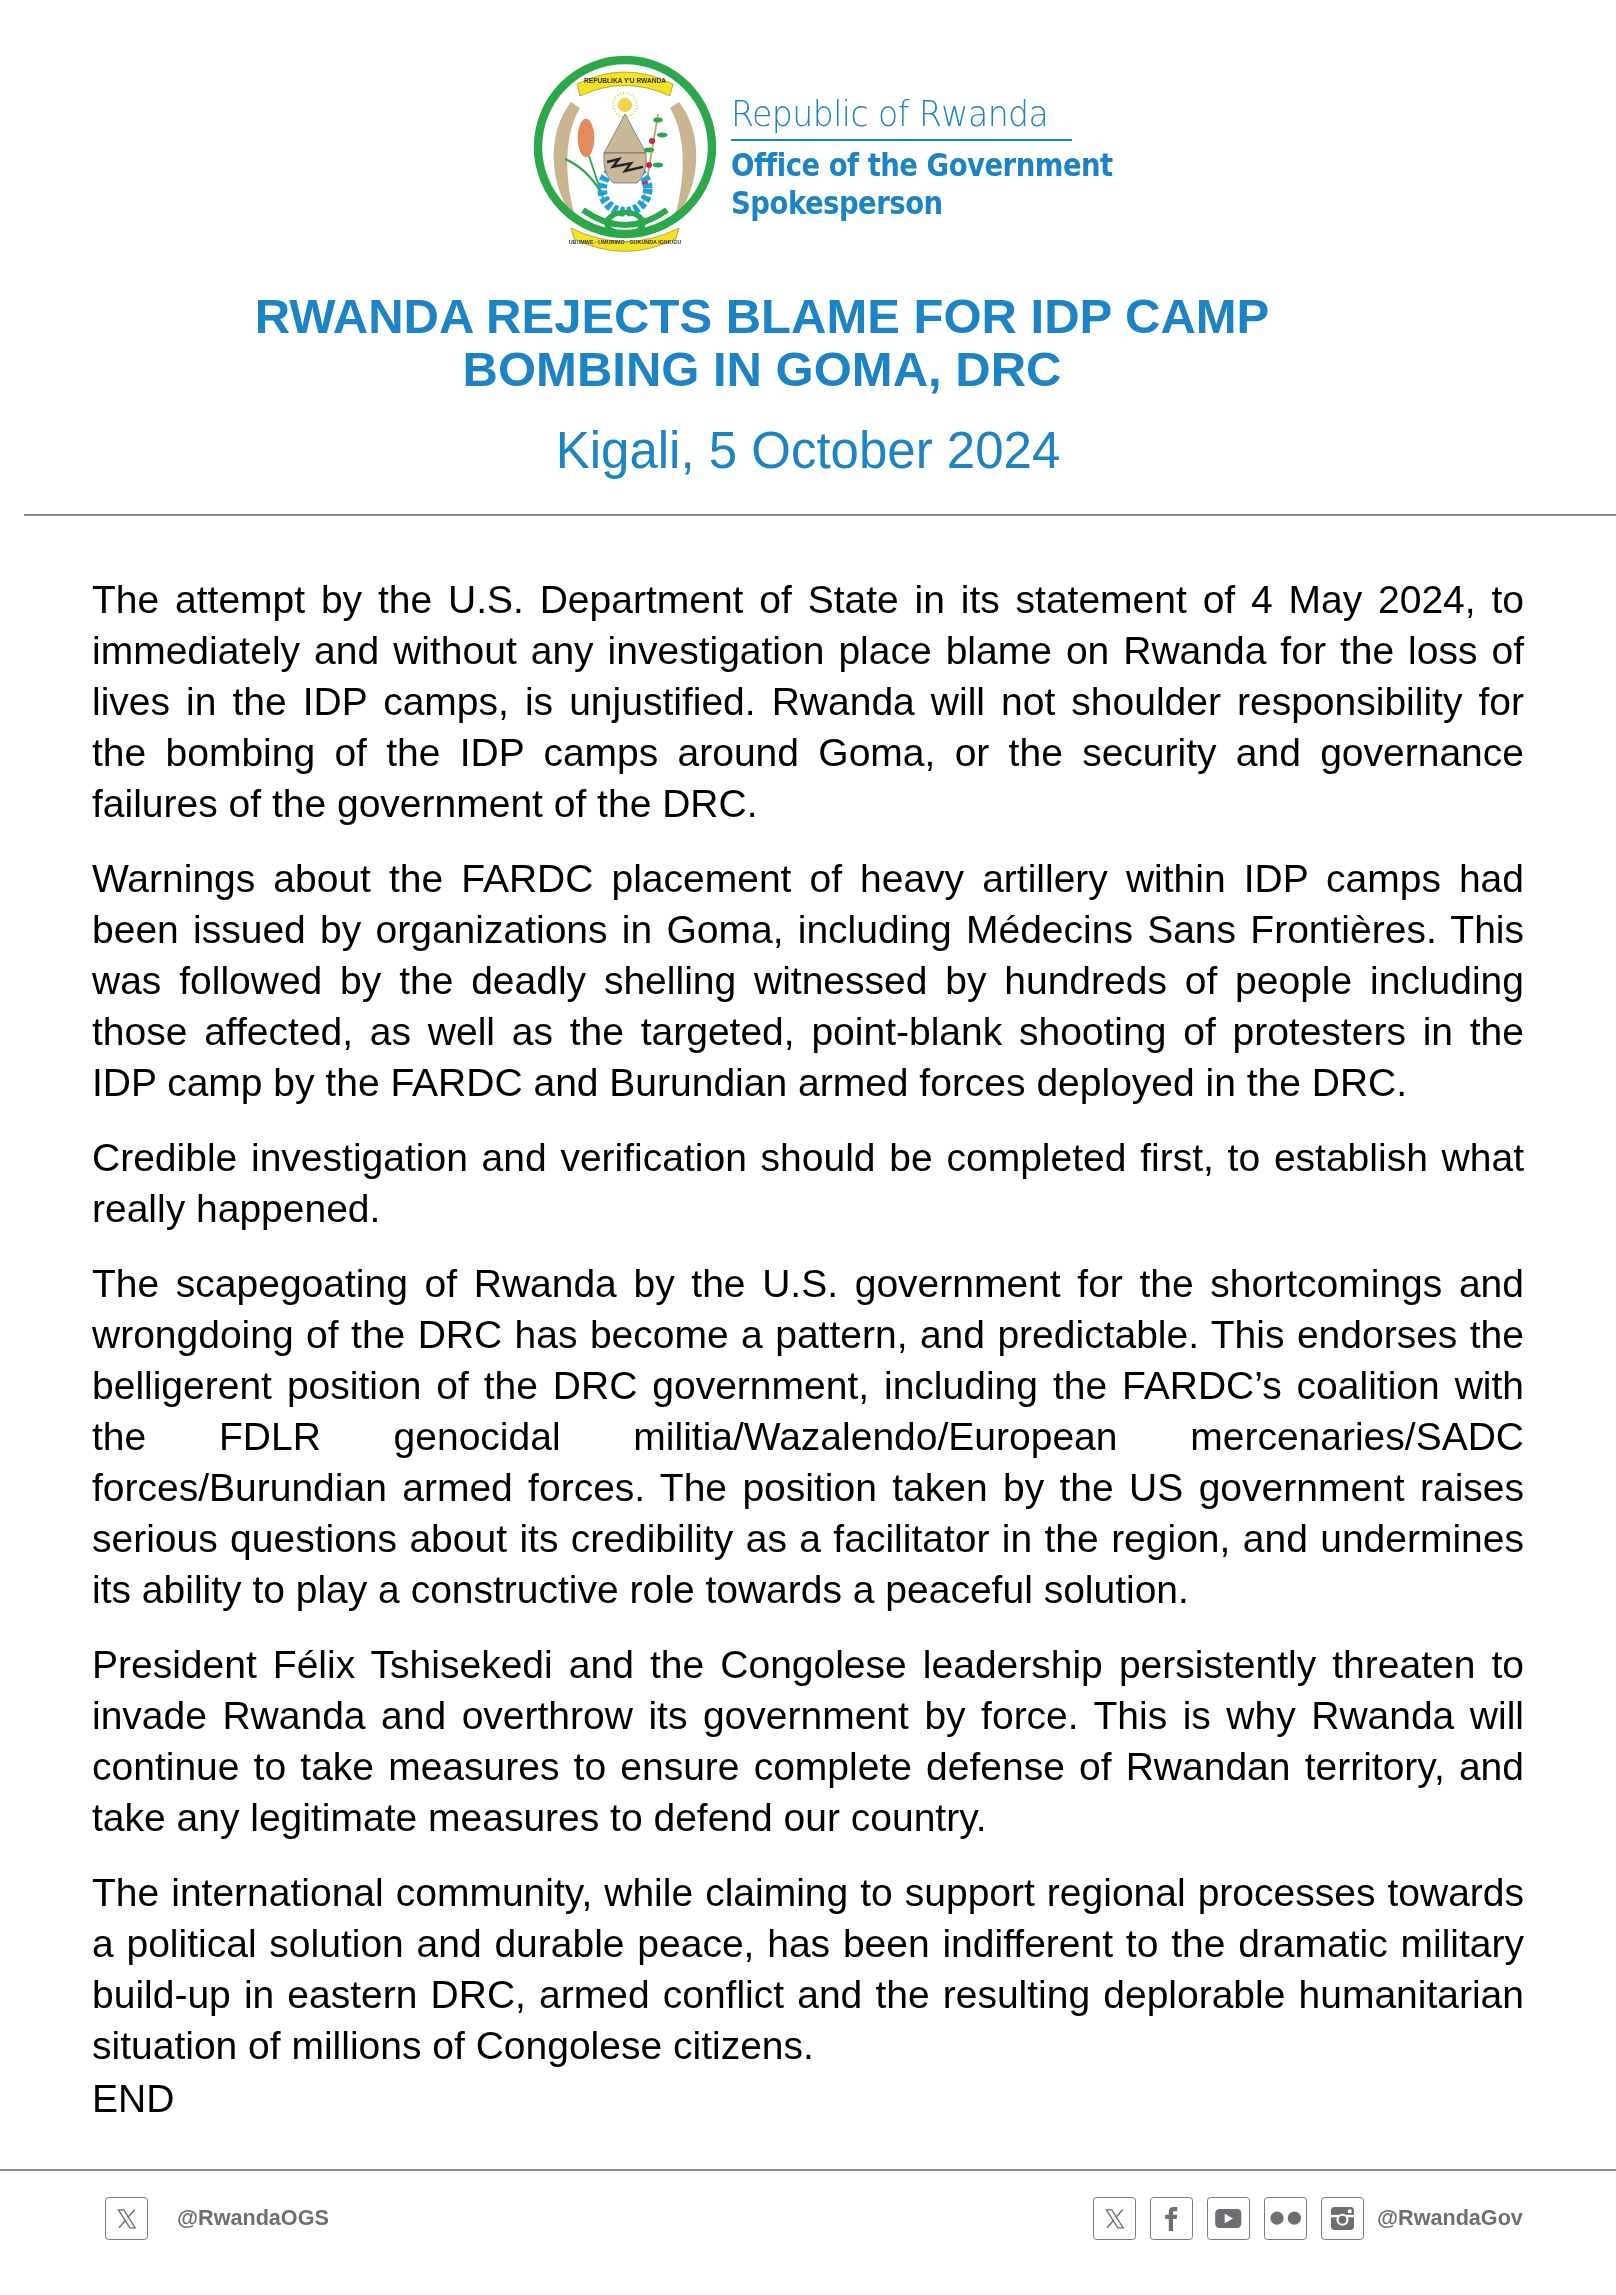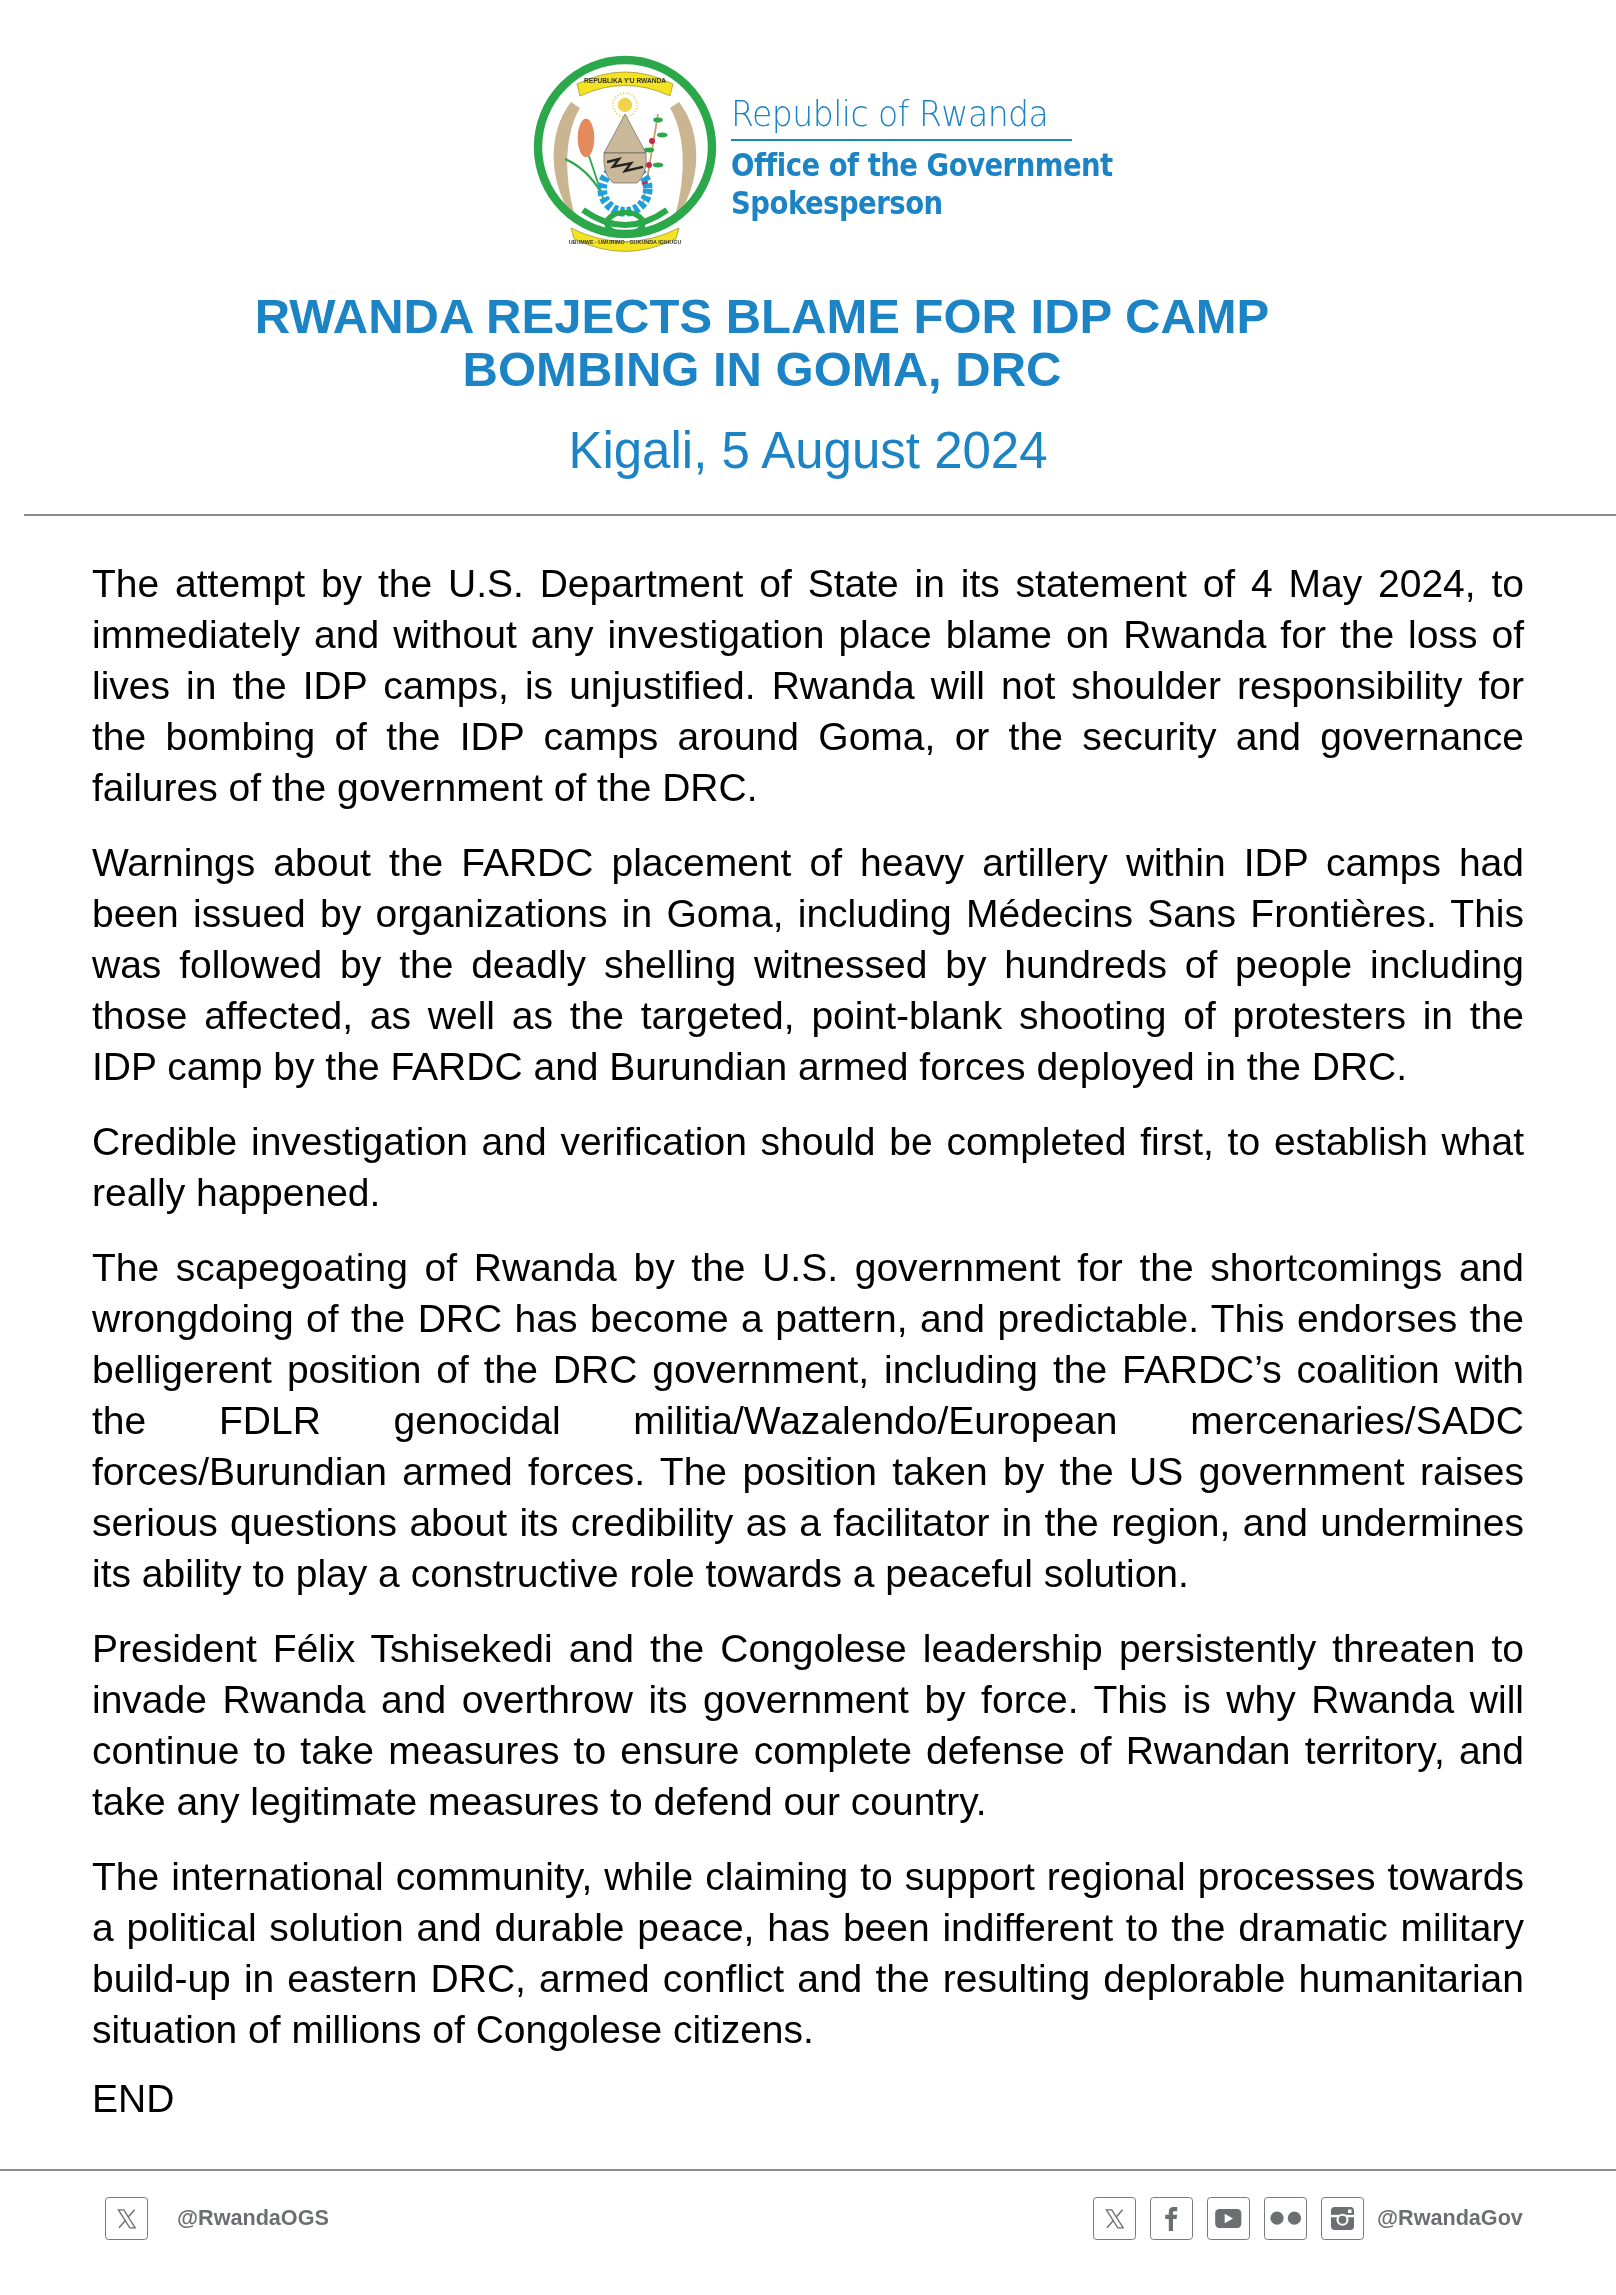--- a/index.html
+++ b/index.html
@@ -23,21 +23,21 @@
   .title { position: absolute; left: 0; width: 1524px; top: 290px; text-align: center;
            color: #1c84c4; font-weight: 700; font-size: 49px; line-height: 53px; }
   .title-line { display: block; }
   .dateline { position: absolute; left: 0; width: 1616px; top: 421px; text-align: center;
               color: #1c84c4; font-size: 51px; line-height: 60px; }
   .top-rule { position: absolute; left: 24px; right: 0; top: 514px; height: 1.8px; background: #8c8c8c; }
 
   
   .body { position: absolute; left: 92px; width: 1432px; top: 558px;
           font-size: 39px; line-height: 51px; text-align: justify; }
-  .body p { margin: 0 0 24px 0; }
+  .body p { margin: 16px 0 24px 0; }
   .end-mark { position: absolute; left: 92px; top: 2073px; font-size: 39px; line-height: 51px; }
 
   
   .footer-rule { position: absolute; left: 0; right: 0; top: 2169px; height: 1.8px; background: #8c8c8c; }
   .social-box { position: absolute; top: 2197px; width: 43px; height: 43px; border: 1.2px solid #7a7a7a;
                 border-radius: 3.6px; box-sizing: border-box; display: flex; align-items: center;
                 justify-content: center; color: #6d6e71; background: #fff; }
   .social-box svg { display: block; }
   .handle { position: absolute; top: 2203px; font-weight: 700; font-size: 21.6px; line-height: 29px;
             color: #6d6e71; white-space: nowrap; }
@@ -92,21 +92,21 @@
   <div class="org-rule"></div>
   <div class="org-office">Office of the Government</div>
   <div class="org-spokes">Spokesperson</div>
 </div>
 
 <div class="title">
   <span class="title-line">RWANDA REJECTS BLAME FOR IDP CAMP</span>
   <span class="title-line">BOMBING IN GOMA, DRC</span>
 </div>
 
-<div class="dateline">Kigali, 5 August 2024</div>
+<div class="dateline">Kigali, 5 October 2024</div>
 
 <div class="top-rule"></div>
 
 <div class="body">
   <p>The attempt by the U.S. Department of State in its statement of 4 May 2024, to immediately and without any investigation place blame on Rwanda for the loss of lives in the IDP camps, is unjustified. Rwanda will not shoulder responsibility for the bombing of the IDP camps around Goma, or the security and governance failures of the government of the DRC.</p>
   <p>Warnings about the FARDC placement of heavy artillery within IDP camps had been issued by organizations in Goma, including Médecins Sans Frontières. This was followed by the deadly shelling witnessed by hundreds of people including those affected, as well as the targeted, point-blank shooting of protesters in the IDP camp by the FARDC and Burundian armed forces deployed in the DRC.</p>
   <p>Credible investigation and verification should be completed first, to establish what really happened.</p>
   <p>The scapegoating of Rwanda by the U.S. government for the shortcomings and wrongdoing of the DRC has become a pattern, and predictable. This endorses the belligerent position of the DRC government, including the FARDC’s coalition with the FDLR genocidal militia/Wazalendo/European mercenaries/SADC forces/Burundian armed forces. The position taken by the US government raises serious questions about its credibility as a facilitator in the region, and undermines its ability to play a constructive role towards a peaceful solution.</p>
   <p>President Félix Tshisekedi and the Congolese leadership persistently threaten to invade Rwanda and overthrow its government by force. This is why Rwanda will continue to take measures to ensure complete defense of Rwandan territory, and take any legitimate measures to defend our country.</p>
   <p>The international community, while claiming to support regional processes towards a political solution and durable peace, has been indifferent to the dramatic military build-up in eastern DRC, armed conflict and the resulting deplorable humanitarian situation of millions of Congolese citizens.</p>

